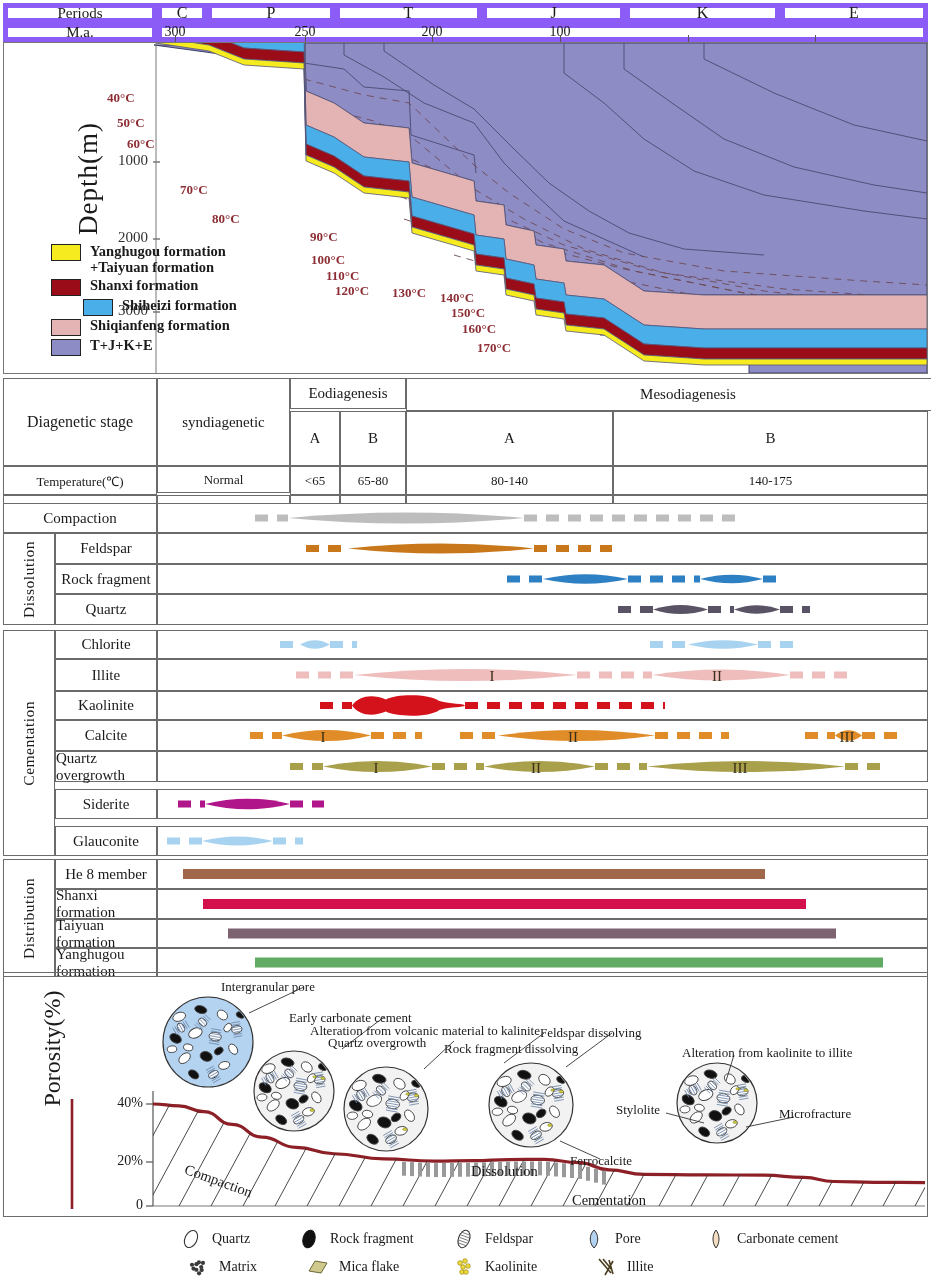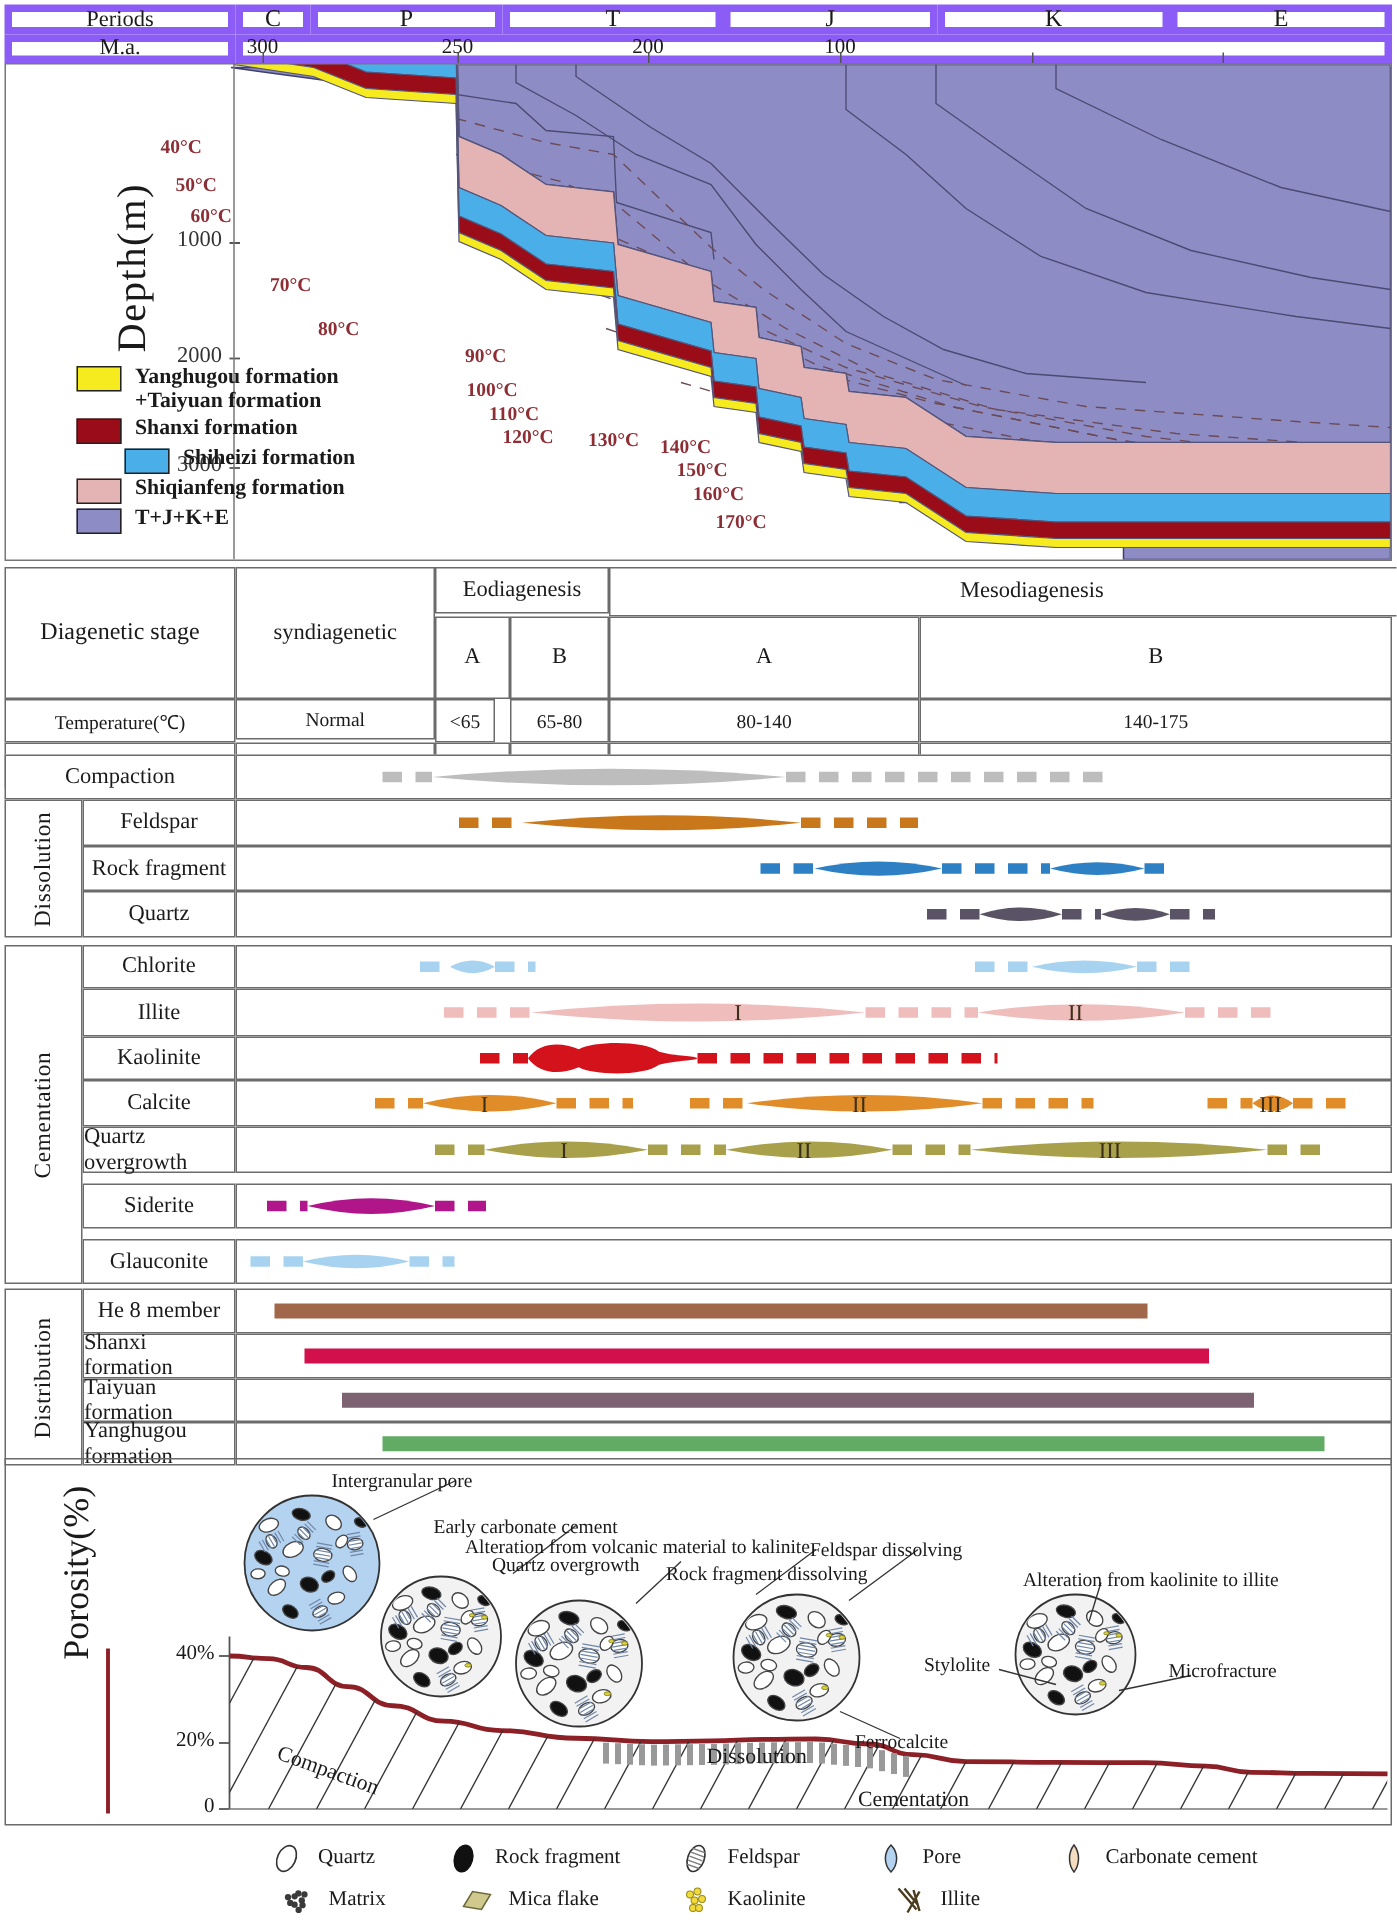--- a/index.html
+++ b/index.html
@@ -221,21 +221,21 @@
       </div>
       <div class="tcell " style="left: 613px; top: 411px; width: 315px; height: 55px; font-size: 15px;">
         <span>B</span>
       </div>
       <div class="tcell sm" style="left: 3px; top: 466px; width: 154px; height: 29px;">
         <span>Temperature(℃)</span>
       </div>
       <div class="tcell sm" style="left: 157px; top: 466px; width: 133px; height: 27px;">
         <span>Normal</span>
       </div>
-      <div class="tcell sm" style="left: 290px; top: 466px; width: 40px; height: 29px;">
+      <div class="tcell sm" style="left: 290px; top: 466px; width: 50px; height: 29px;">
         <span>&lt;65</span>
       </div>
       <div class="tcell sm" style="left: 340px; top: 466px; width: 66px; height: 29px;">
         <span>65-80</span>
       </div>
       <div class="tcell sm" style="left: 406px; top: 466px; width: 207px; height: 29px;">
         <span>80-140</span>
       </div>
       <div class="tcell sm" style="left: 613px; top: 466px; width: 315px; height: 29px;">
         <span>140-175</span>

